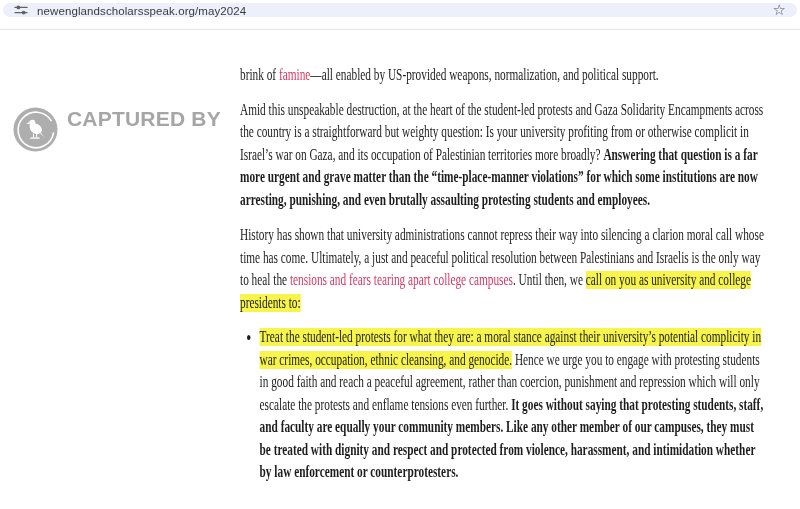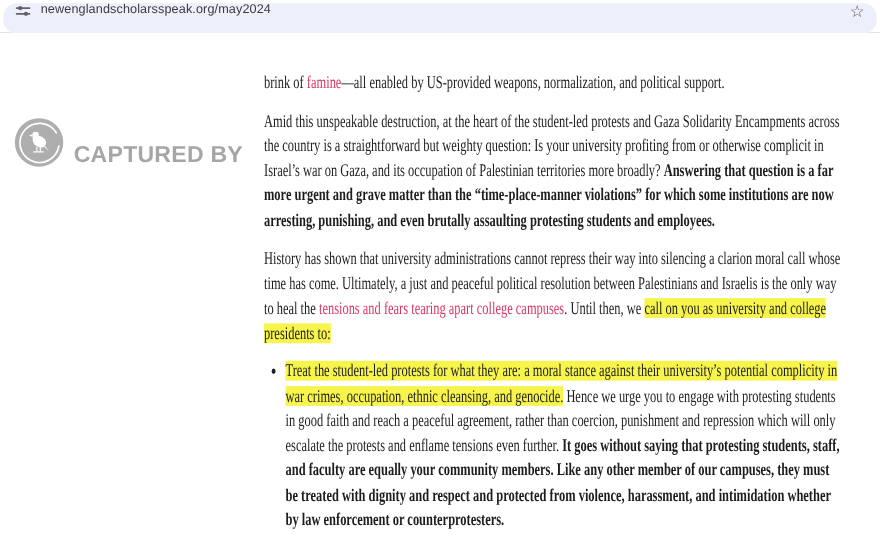--- a/index.html
+++ b/index.html
@@ -12,41 +12,41 @@
     position: relative;
   }
 
   
   .topbar {
     height: 30px; background: #fff;
     border-bottom: 1px solid #e3e4e8;
     position: relative;
   }
   .url-pill {
-    position: absolute; left: 3px; right: 3px; top: 3px; height: 27px;
+    position: absolute; left: 3px; right: 3px; top: 3px; height: 14px;
     background: #edf0fa; border-radius: 12px;
-    display: flex; align-items: flex-start; padding: 0 11px; gap: 9px;
+    display: flex; align-items: flex-end; padding: 0 11px; gap: 9px;
   }
   .tune-icon { width: 14px; height: 14px; flex: 0 0 auto; }
   .url-text {
     font-size: 11.5px; color: #3a3b3f; letter-spacing: 0.1px;
     white-space: nowrap;
   }
   .star-icon {
     margin-left: auto; font-size: 15px; color: #54565c; line-height: 1;
     cursor: pointer;
   }
 
   
   .page { position: relative; width: 800px; height: 479px; background: #fff; }
 
   
   .watermark {
     position: absolute; left: 13px; top: 77px;
-    display: flex; align-items: flex-end; gap: 9px;
+    display: flex; align-items: flex-start; gap: 9px;
   }
   .wm-badge { width: 45px; height: 45px; flex: 0 0 auto; }
   .wm-text {
     font-size: 21px; font-weight: bold; letter-spacing: 0.2px;
     line-height: 23px; color: var(--wm, #a6a6a6);
     white-space: nowrap;
   }
 
   
   .article {

